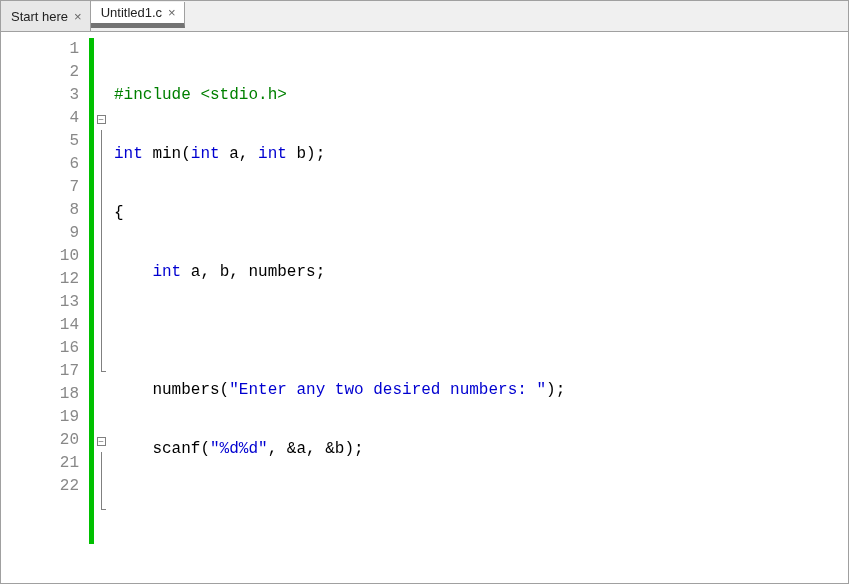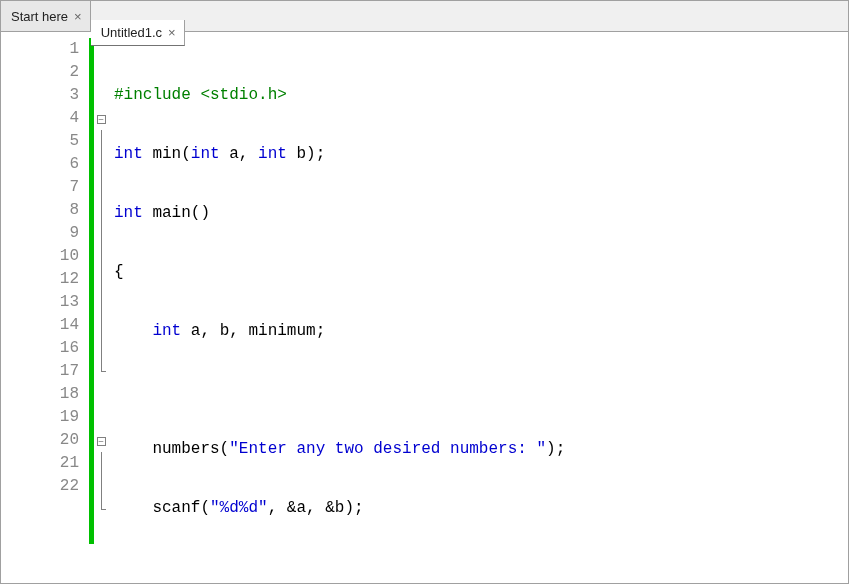--- a/index.html
+++ b/index.html
@@ -23,25 +23,24 @@
       align-items: center;
       padding: 0 8px 0 10px;
       border-right: 1px solid #a0a0a0;
       background: #e8e8e8;
       gap: 6px;
       cursor: pointer;
       height: 100%;
     }
     .tab.active {
       background: #fff;
-      border-bottom: 1px solid #737373;
+      border-bottom: 5px solid #737373;
       position: relative;
       top: 1px;
       height: 26px;
-      margin-top: 18px;
     }
     .tab-label { font-size: 13px; color: #222; }
     .tab-close {
       font-size: 13px;
       color: #666;
       cursor: pointer;
       font-family: Arial, sans-serif;
       line-height: 1;
     }
     .editor {
@@ -200,23 +199,22 @@
     <div>
         <span class="fold-line" style="top:0;height:12px;"></span>
         <span style="position:absolute;left:50%;top:11px;width:5px;height:1px;background:#808080;"></span>
       </div>
     <div></div>
   </div>
 
   <div class="code">
     <div><span class="pp">#include &lt;stdio.h&gt;</span></div>
     <div><span class="kw">int</span><span> min(</span><span class="kw">int</span><span> a, </span><span class="kw">int</span><span> b);</span></div>
-    <div><span class="kw">int</span><span> main()</span></div>
     <div><span>{</span></div>
-    <div><span>    </span><span class="kw">int</span><span> a, b, minimum;</span></div>
+    <div><span>    </span><span class="kw">int</span><span> a, b, numbers;</span></div>
     <div><span></span></div>
     <div><span>    </span><span>numbers(</span><span class="str">"Enter any two desired numbers: "</span><span>);</span></div>
     <div><span>    </span><span>scanf(</span><span class="str">"%d%d"</span><span>, &amp;a, &amp;b);</span></div>
     <div><span></span></div>
     
     
     
     
     
     

